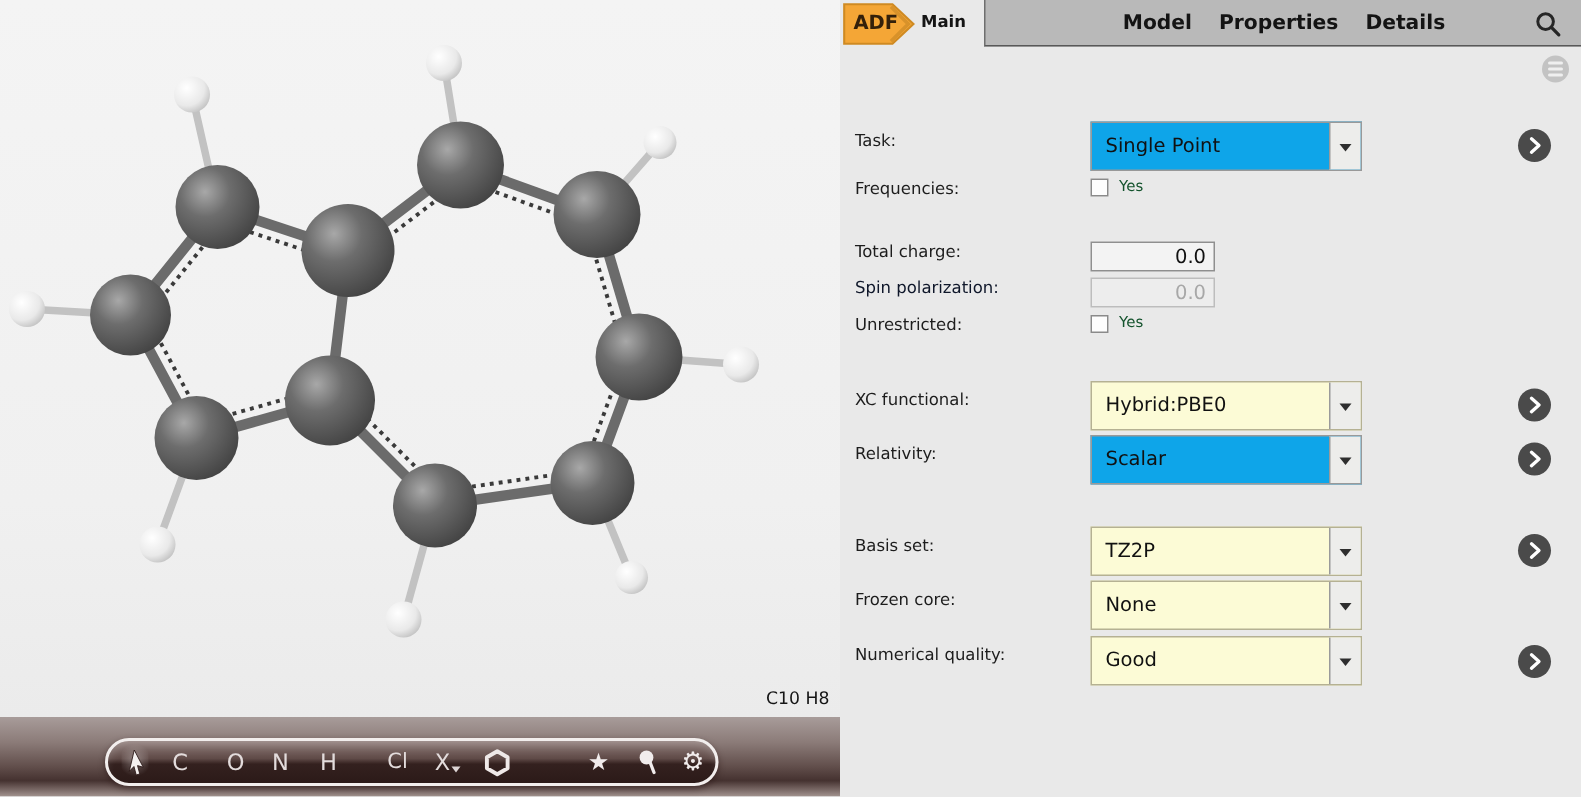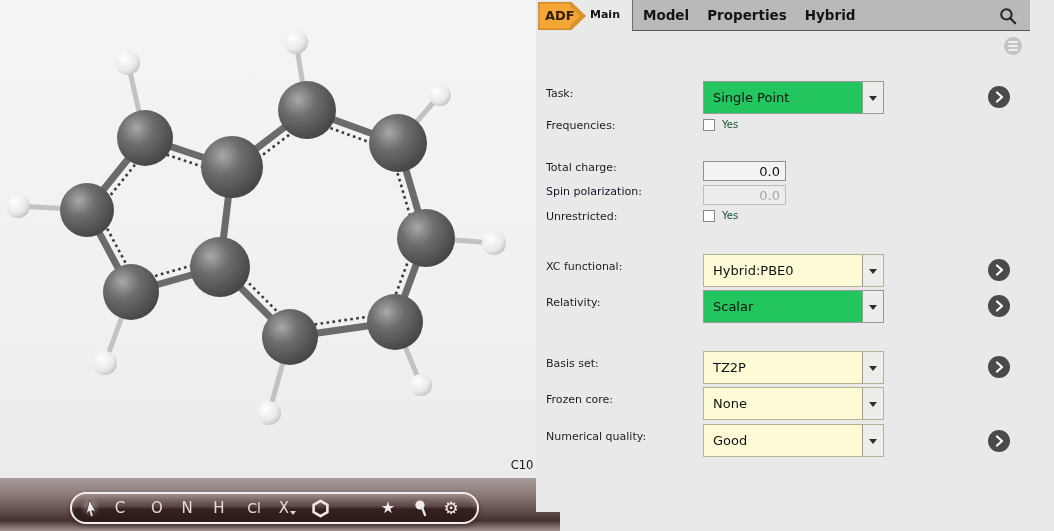--- a/index.html
+++ b/index.html
@@ -25,48 +25,48 @@
           color:#e3dcdc; font-size:15px; cursor:default; }
   .tbtn.letter { width:22px; }
   #tool-pointer { width:18px; margin-left:9px;
           background:radial-gradient(circle at 50% 45%, rgba(255,255,255,.30) 0%, rgba(255,255,255,0) 68%); }
   .xwrap { position:relative; }
   .xcaret { position:absolute; right:-1px; bottom:2px; width:0; height:0;
             border:3.5px solid transparent; border-top:4.5px solid #ddd5d5; }
   .tglyph { font-size:16px; line-height:1; }
 
   
-  #panel { position:absolute; left:536px; top:0; width:494px; height:512px; background:#e9e9e9; }
+  #panel { position:absolute; left:560px; top:0; width:494px; height:512px; background:#e9e9e9; }
 
   
   #tabbar { position:relative; height:31px; background:#e9e9e9; }
   #grayblock { position:absolute; left:96px; right:0; top:0; height:31px; background:#b9b9b9;
                border-left:1px solid #6f6f6f; border-bottom:1px solid #585858;
-               display:flex; align-items:center; padding-left:1px; }
+               display:flex; align-items:center; padding-left:1px;justify-content:center; }
   .tab { font-weight:bold; font-size:13.5px; color:#141414; padding:0 9px; line-height:29px; }
   #tab-main { position:absolute; left:54px; top:0; height:31px; line-height:30px;
               font-weight:bold; font-size:11px; color:#141414; }
   #adf-badge { position:absolute; left:2px; top:2px; width:48px; height:28px; }
   #adf-badge span { position:absolute; left:7px; top:6px; font-weight:bold; font-size:13px; color:#33200a; }
   #search-btn { position:absolute; right:13px; top:7px; width:18px; height:18px; }
 
   
   #menu-btn { position:absolute; left:468px; top:37px; width:18px; height:18px; border-radius:50%;
               background:#c3c3c3; display:flex; flex-direction:column; justify-content:center; gap:2px;
               align-items:center; }
   #menu-btn i { display:block; width:10px; height:1.8px; background:#efefef; border-radius:1px; }
 
   
   .row { position:absolute; left:10px; display:flex; align-items:flex-start; }
   .row .lbl { width:157px; font-size:11px; color:#1d1d1d; }
   .row.top-align { align-items:flex-start; }
   .row.top-align .lbl { padding-top:6px; }
   .row.disabled .lbl { color:#0f172a; }
 
-  .select { width:181px; height:33px; border:1px solid #999; background:#22c55e;
+  .select { width:181px; height:33px; border:1px solid #999; background:#0ea5e9;
             display:flex; align-items:center; }
   .select .sel-text { flex:1; padding-left:9px; font-size:13px; color:#111; }
   .select .sel-arrow { width:21px; height:100%; border-left:1px solid #9a9a9a; background:#ededeb;
             display:flex; align-items:center; justify-content:center; }
   .select .tri { width:0; height:0; border:4px solid transparent; border-top:5.5px solid #2e2e2e; margin-top:5px; }
   .select.yellow { background:#fcfbd6; border-color:#b5b193; }
 
   .txt { width:83px; height:20px; border:1px solid #8f8f8f; background:#f3f3f3; font-size:13px;
          text-align:right; padding-right:5px; color:#111; font-family:inherit; }
   .txt:disabled { background:#ededed; border-color:#bdbdbd; color:#a8a8a8; }
@@ -151,21 +151,21 @@
     <div id="pill">
       <div class="tbtn" id="tool-pointer">
         <svg width="15" height="19" viewBox="0 0 15 19">
           <polygon points="6.5,1 12.5,12.5 8.7,11.4 10.2,17 7.8,17.6 6.3,12 3.2,15.2" fill="#f4f0ef" stroke="#2c1a18" stroke-width="0.6"></polygon>
         </svg>
       </div>
       <div class="tbtn letter" style="margin-left:10px">C</div>
       <div class="tbtn letter" style="margin-left:15px">O</div>
       <div class="tbtn letter" style="margin-left:8px">N</div>
       <div class="tbtn letter" style="margin-left:10px">H</div>
-      <div class="tbtn letter" style="margin-left:13px; font-size:14px">Cl</div>
+      <div class="tbtn letter" style="margin-left:24px; font-size:14px">Cl</div>
       <div class="tbtn letter xwrap" style="margin-left:8px">
         <span>X</span>
         <span class="xcaret"></span>
       </div>
       <div class="tbtn letter" style="margin-left:14px">
         <svg width="19" height="19" viewBox="0 0 19 19">
           <polygon points="9.5,1.8 16.4,5.8 16.4,13.2 9.5,17.2 2.6,13.2 2.6,5.8" fill="none" stroke="#efe9e8" stroke-width="2.6" stroke-linejoin="round"></polygon>
         </svg>
       </div>
       <div class="tbtn letter tglyph" style="margin-left:46px; color:#f1ecec">★</div>
@@ -186,21 +186,21 @@
         <svg width="48" height="28" viewBox="0 0 48 28">
           <path d="M0.8 0.8 H33 L47 14 L33 27.2 H0.8 Z" fill="#f4a636" stroke="#cf8a22" stroke-width="1.4"></path>
           <path d="M32 2.5 L43.5 14 L32 25.5" fill="none" stroke="#d8922a" stroke-width="2.4"></path>
         </svg>
         <span>ADF</span>
       </div>
       <div id="tab-main">Main</div>
       <div id="grayblock">
         <div class="tab">Model</div>
         <div class="tab">Properties</div>
-        <div class="tab">Hybrid</div>
+        <div class="tab">Details</div>
       </div>
       <div id="search-btn">
         <svg width="18" height="18" viewBox="0 0 18 18">
           <circle cx="7.4" cy="7.4" r="5.2" fill="none" stroke="#262626" stroke-width="2"></circle>
           <path d="M11.3 11.3 L16.2 16.2" stroke="#262626" stroke-width="2.2" stroke-linecap="round"></path>
         </svg>
       </div>
     </div>
 
     <div id="menu-btn">

